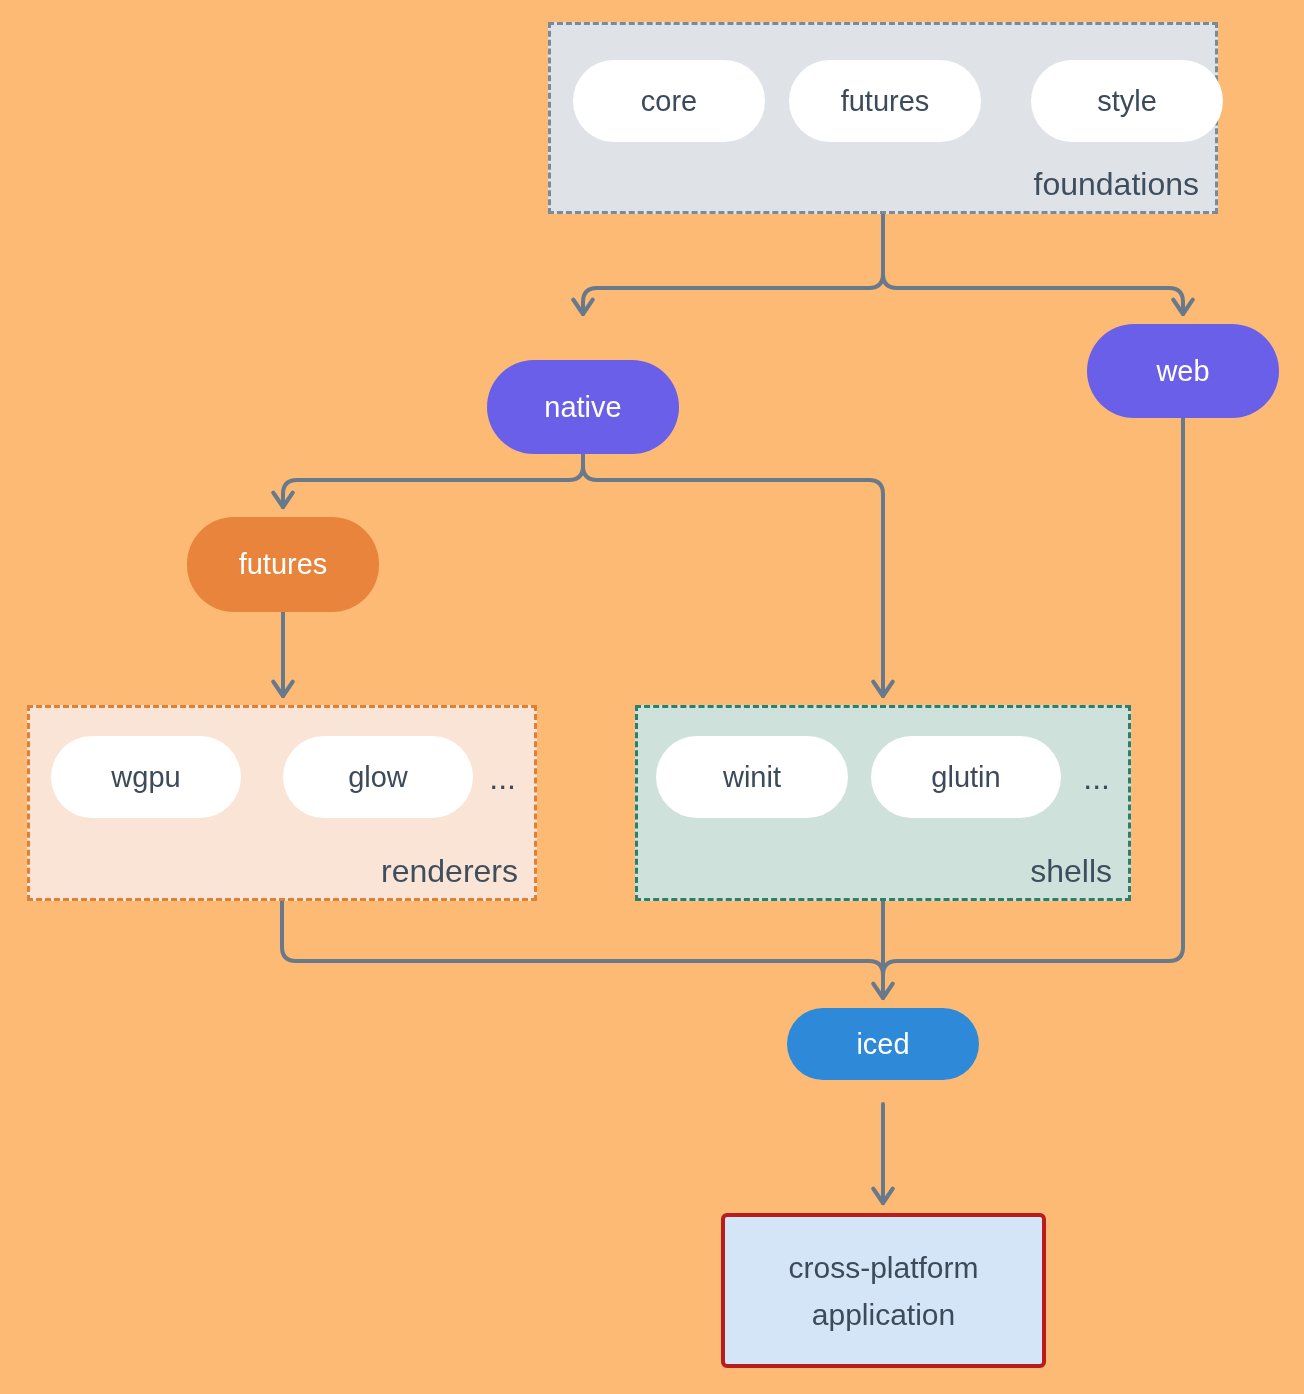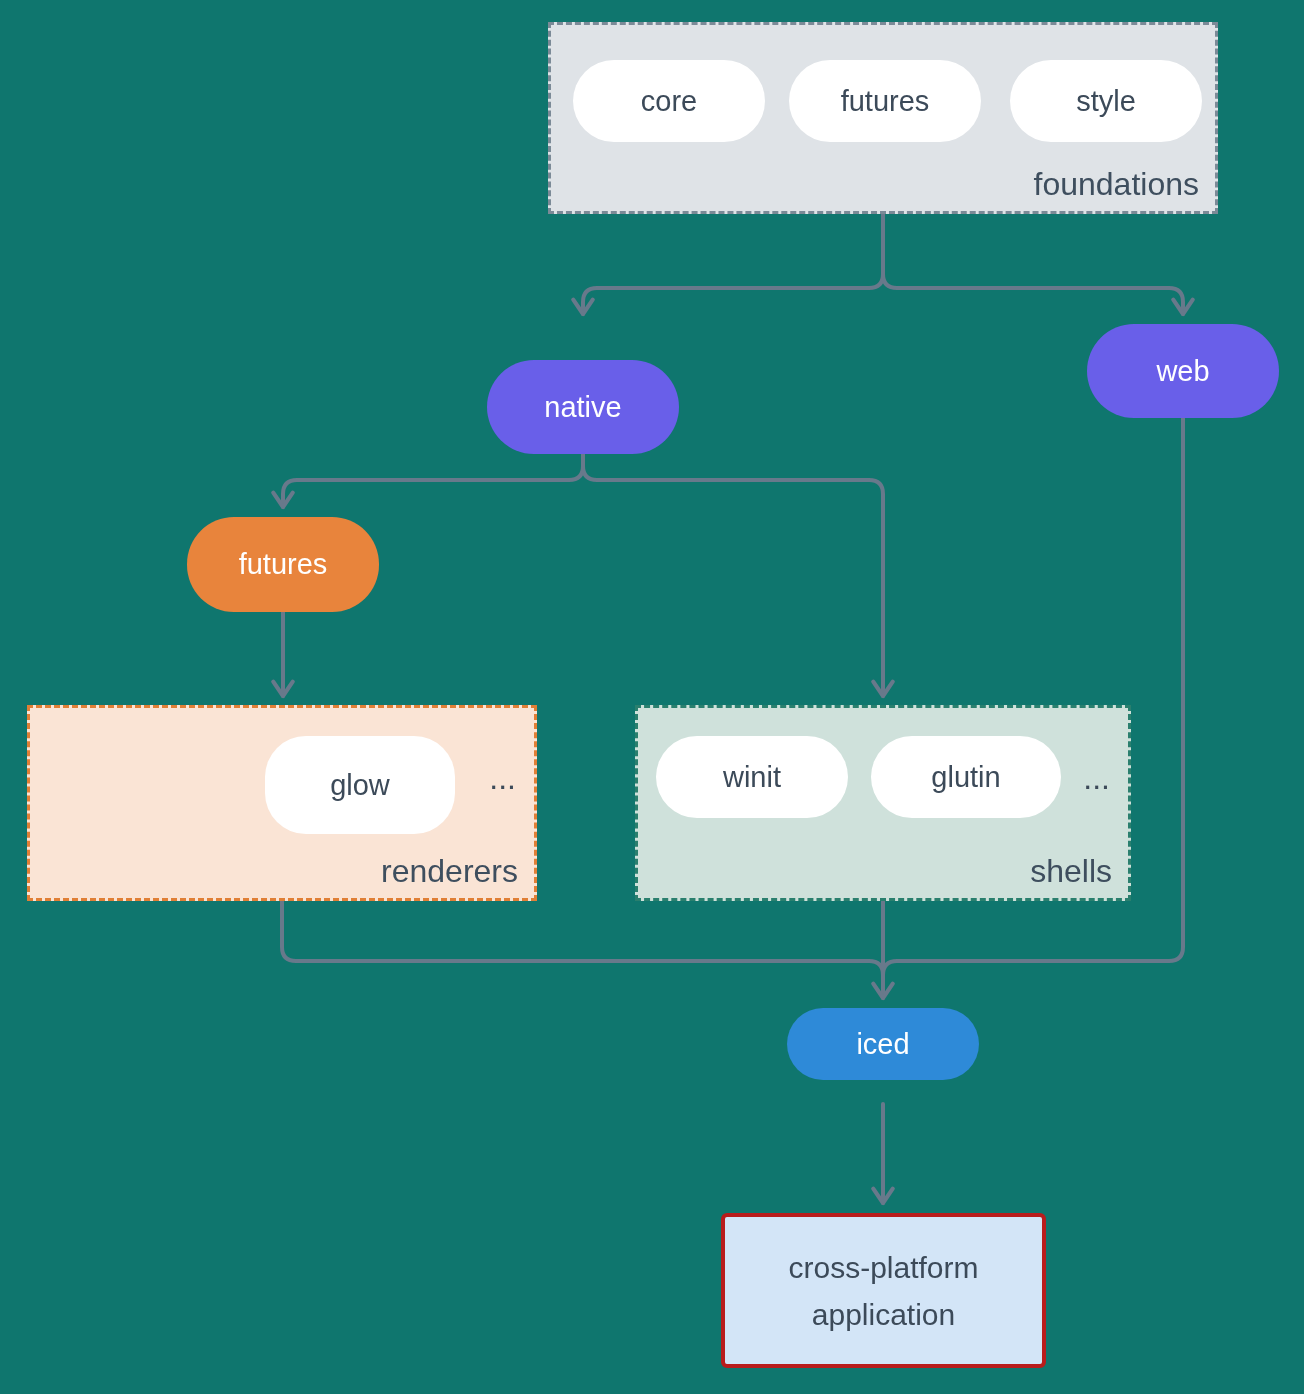--- a/index.html
+++ b/index.html
@@ -1,20 +1,20 @@
 <!DOCTYPE html>
 <html><head>
 <meta charset="utf-8">
 <style>
   html, body { margin: 0; padding: 0; background: #000; }
   .canvas {
     position: relative;
     width: 1304px;
     height: 1394px;
-    background: #0f766e;
+    background: #fdba74;
     font-family: "Liberation Sans", sans-serif;
     overflow: hidden;
   }
   svg.edges { position: absolute; left: 0; top: 0; z-index: 0; }
 
   .group {
     position: absolute;
     box-sizing: border-box;
     z-index: 1;
   }
@@ -110,31 +110,32 @@
       <path d="M 282 901 L 282 947 Q 282 961 296 961 L 869 961 Q 883 961 883 975"></path>
       <path d="M 1183 418 L 1183 947 Q 1183 961 1169 961 L 897 961 Q 883 961 883 975"></path>
       <path marker-end="url(#arrow)" d="M 883 901 L 883 998"></path>
       <path marker-end="url(#arrow)" d="M 883 1104 L 883 1203"></path>
     </g>
   </svg>
 
   <div class="group group-foundations">
     <div class="pill" style="left:22px; top:35px; width:192px; height:82px;">core</div>
     <div class="pill" style="left:238px; top:35px; width:192px; height:82px;">futures</div>
-    <div class="pill" style="left:459px; top:35px; width:192px; height:82px;">style</div>
+    <div class="pill" style="left:480px; top:35px; width:192px; height:82px;">style</div>
     <span class="group-label">foundations</span>
   </div>
 
   <div class="node node-native">native</div>
   <div class="node node-web">web</div>
 
   <div class="node node-graphics">futures</div>
 
   <div class="group group-renderers">
-    <div class="pill" style="left:235px; top:28px; width:190px; height:98px;">glow</div>
+    <div class="pill" style="left:21px; top:28px; width:190px; height:82px;">wgpu</div>
+    <div class="pill" style="left:253px; top:28px; width:190px; height:82px;">glow</div>
     <span class="ellipsis">...</span>
     <span class="group-label">renderers</span>
   </div>
 
   <div class="group group-shells">
     <div class="pill" style="left:18px; top:28px; width:192px; height:82px;">winit</div>
     <div class="pill" style="left:233px; top:28px; width:190px; height:82px;">glutin</div>
     <span class="ellipsis">...</span>
     <span class="group-label">shells</span>
   </div>

